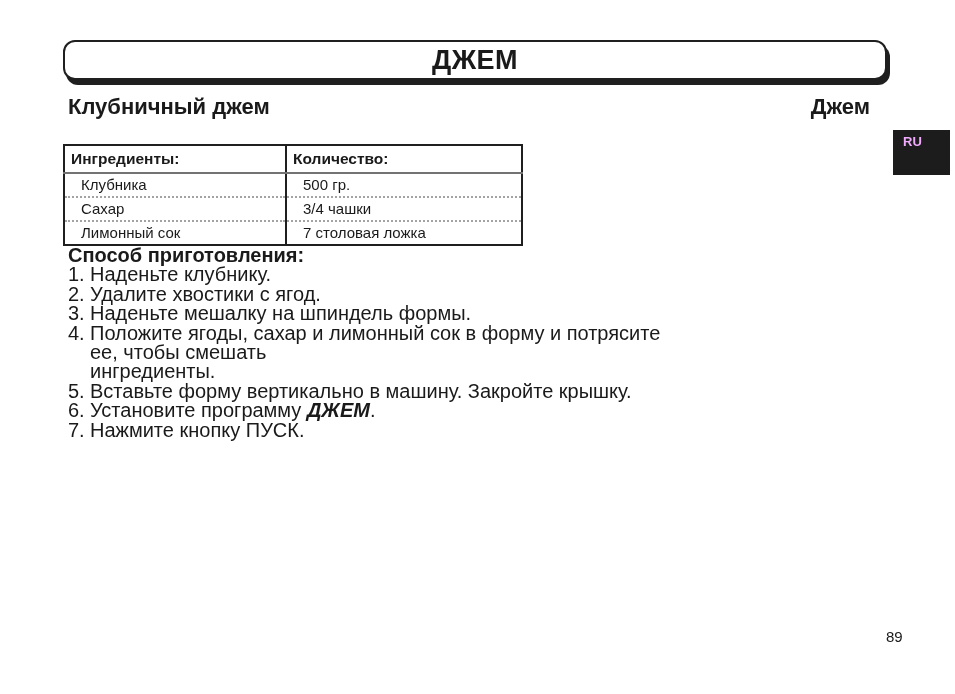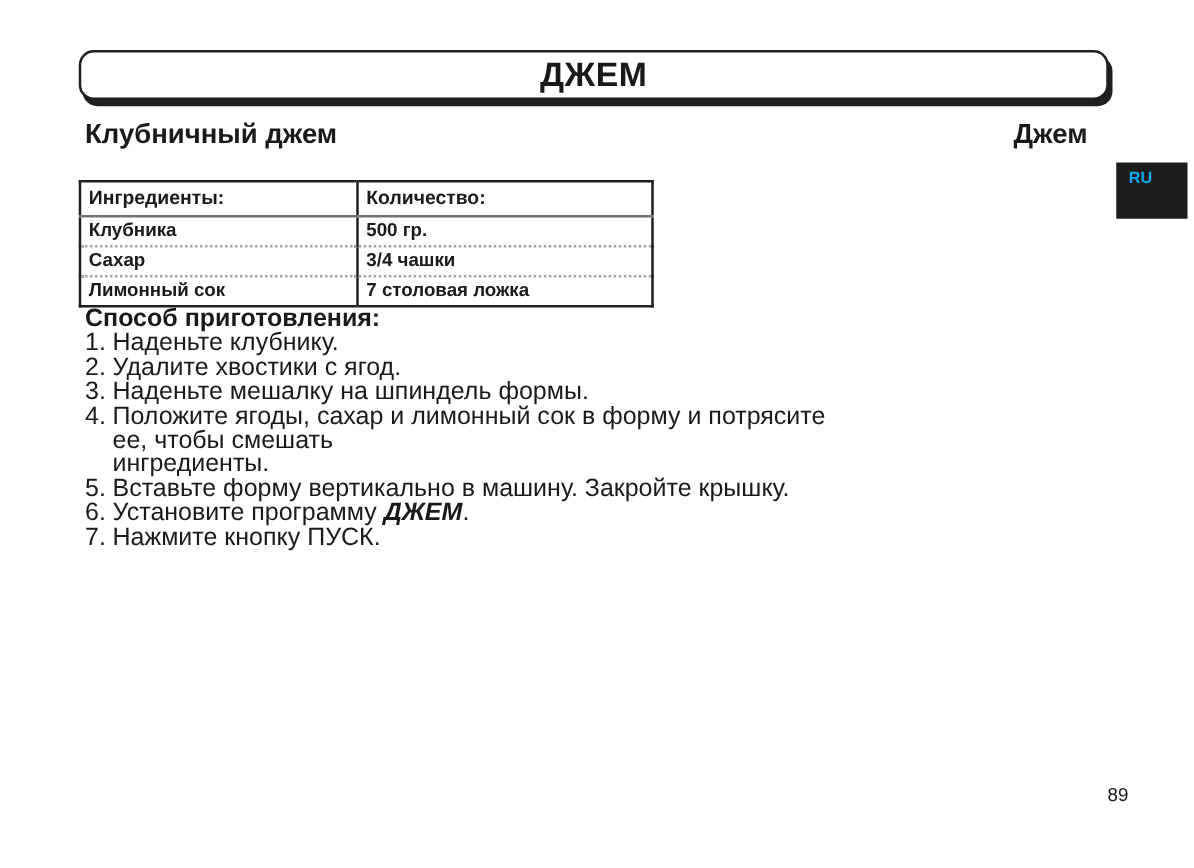--- a/index.html
+++ b/index.html
@@ -61,21 +61,21 @@
   }
 
   
   .ru-tab {
     position: absolute;
     left: 893px;
     top: 130px;
     width: 57px;
     height: 45px;
     background: #1d1c1c;
-    color: #0ea5e9;
+    color: #f0abfc;
     font-size: 13px;
     font-weight: 700;
     box-sizing: border-box;
     padding: 4px 0 0 10px;
   }
 
   
   table.ingredients {
     position: absolute;
     left: 63px;
@@ -83,22 +83,22 @@
     width: 458px;
     border-collapse: collapse;
     table-layout: fixed;
     font-size: 15px;
   }
   table.ingredients col.c1 { width: 222px; }
   table.ingredients col.c2 { width: 236px; }
   table.ingredients th,
   table.ingredients td {
     text-align: left;
-    font-weight: 700;
-    padding: 1px 6px 2px 6px;
+    font-weight: 400;
+    padding: 1px 6px 2px 16px;
     line-height: 19px;
     overflow: hidden;
     white-space: nowrap;
   }
   table.ingredients th {
     font-weight: 700;
     font-size: 15.5px;
     padding: 3px 6px 4px 6px;
   }
   table.ingredients {

